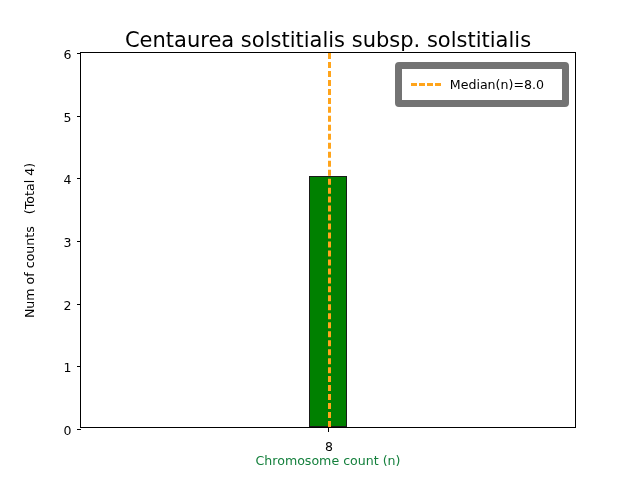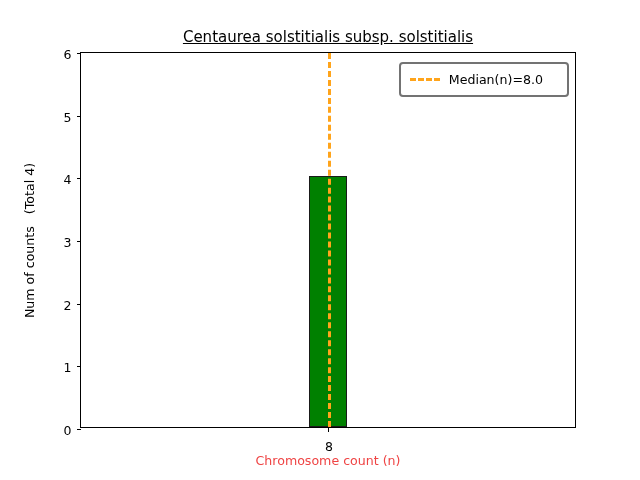--- a/index.html
+++ b/index.html
@@ -22,24 +22,23 @@
     background: #ffffff;
   }
 
   
   #chart-title {
     position: absolute;
     left: 80px;
     top: 28px;
     width: 496px;
     text-align: center;
-    font-size: 15px;
-    color: #000000;
-    white-space: nowrap;
-    text-decoration: underline;
+    font-size: 21px;
+    color: #000000;
+    white-space: nowrap;
   }
 
   
   #plot-area {
     position: absolute;
     left: 80px;
     top: 52px;
     width: 496px;
     height: 376px;
     border: 1.1px solid #000000;
@@ -106,21 +105,21 @@
 
   
   #xlabel {
     position: absolute;
     left: 80px;
     top: 453px;
     width: 496px;
     text-align: center;
     font-size: 12.6px;
     white-space: nowrap;
-    color: #ef4444;
+    color: #15803d;
   }
   #ylabel {
     position: absolute;
     left: 21px;
     top: 52px;
     height: 376px;
     width: 18px;
     display: flex;
     align-items: center;
     justify-content: center;
@@ -132,23 +131,23 @@
     transform: rotate(-90deg);
     white-space: pre;
   }
 
   
   #legend {
     position: absolute;
     right: 6px;
     top: 9px;
     background: #ffffff;
-    border: 2px solid #737373;
+    border: 7px solid #737373;
     border-radius: 4px;
-    padding: 6px 24px 6px 9px;
+    padding: 6px 18px 6px 9px;
     box-sizing: border-box;
     display: flex;
     flex-direction: column;
     align-items: flex-end;
     z-index: 10;
   }
   .legend-row {
     display: flex;
     align-items: center;
     justify-content: flex-end;

